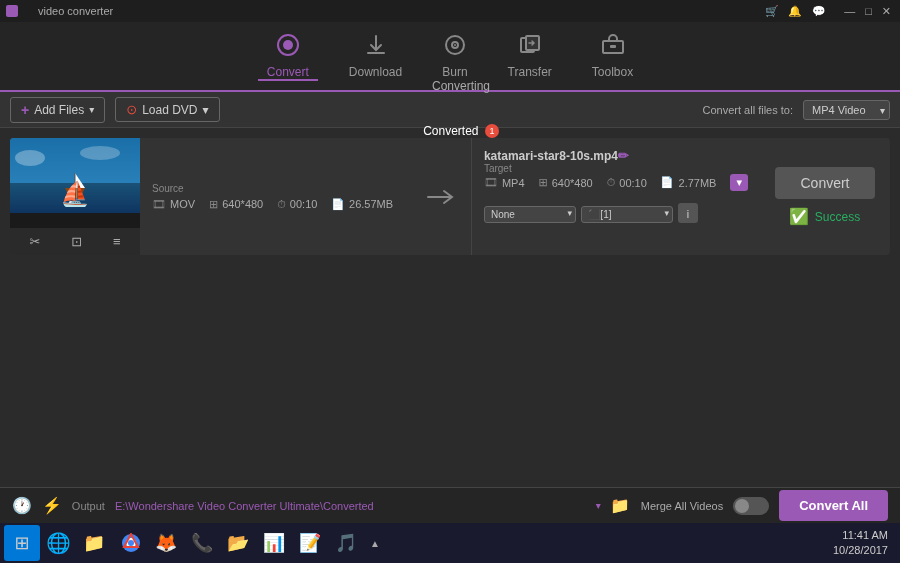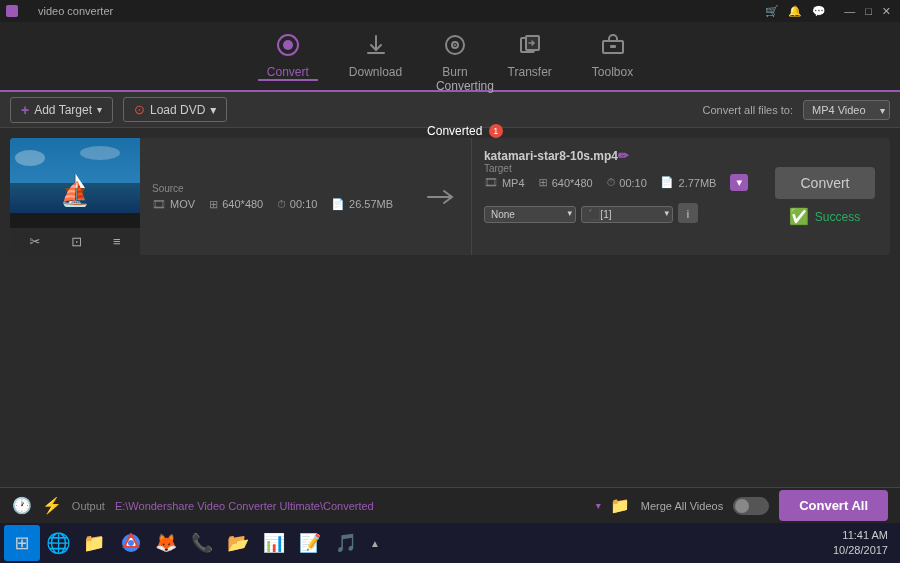--- a/index.html
+++ b/index.html
@@ -644,21 +644,21 @@
         </svg>
       </span>
       <span>Toolbox</span>
     </div>
   </div>
 </div>
 
 <div class="toolbar">
   <button class="btn-add-files">
     <span class="plus">+</span>
-    <span>Add Target</span>
+    <span>Add Files</span>
     <span class="caret">▾</span>
   </button>
   <button class="btn-load-dvd">
     <span class="dvd-icon">⊙</span>
     <span>Load DVD</span>
     <span class="caret">▾</span>
   </button>
 
   <div class="tab-group">
     <button class="tab-btn">

